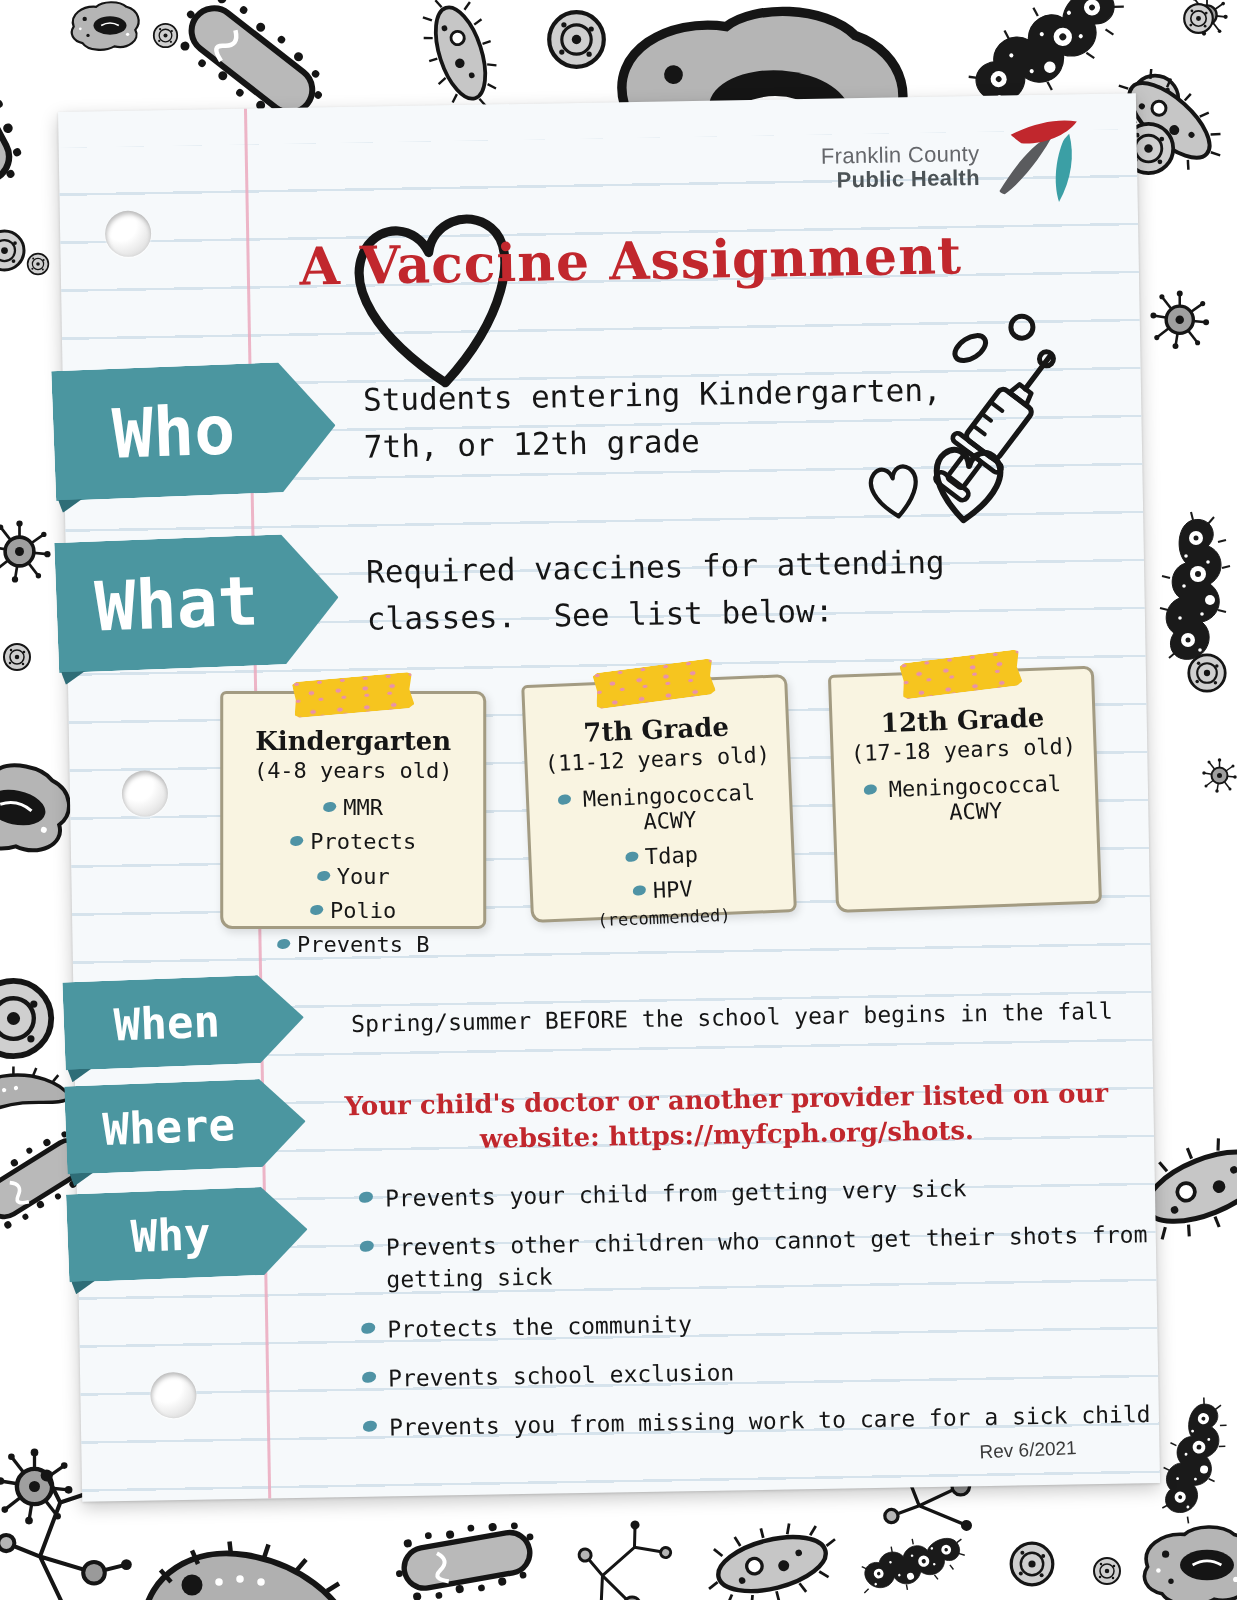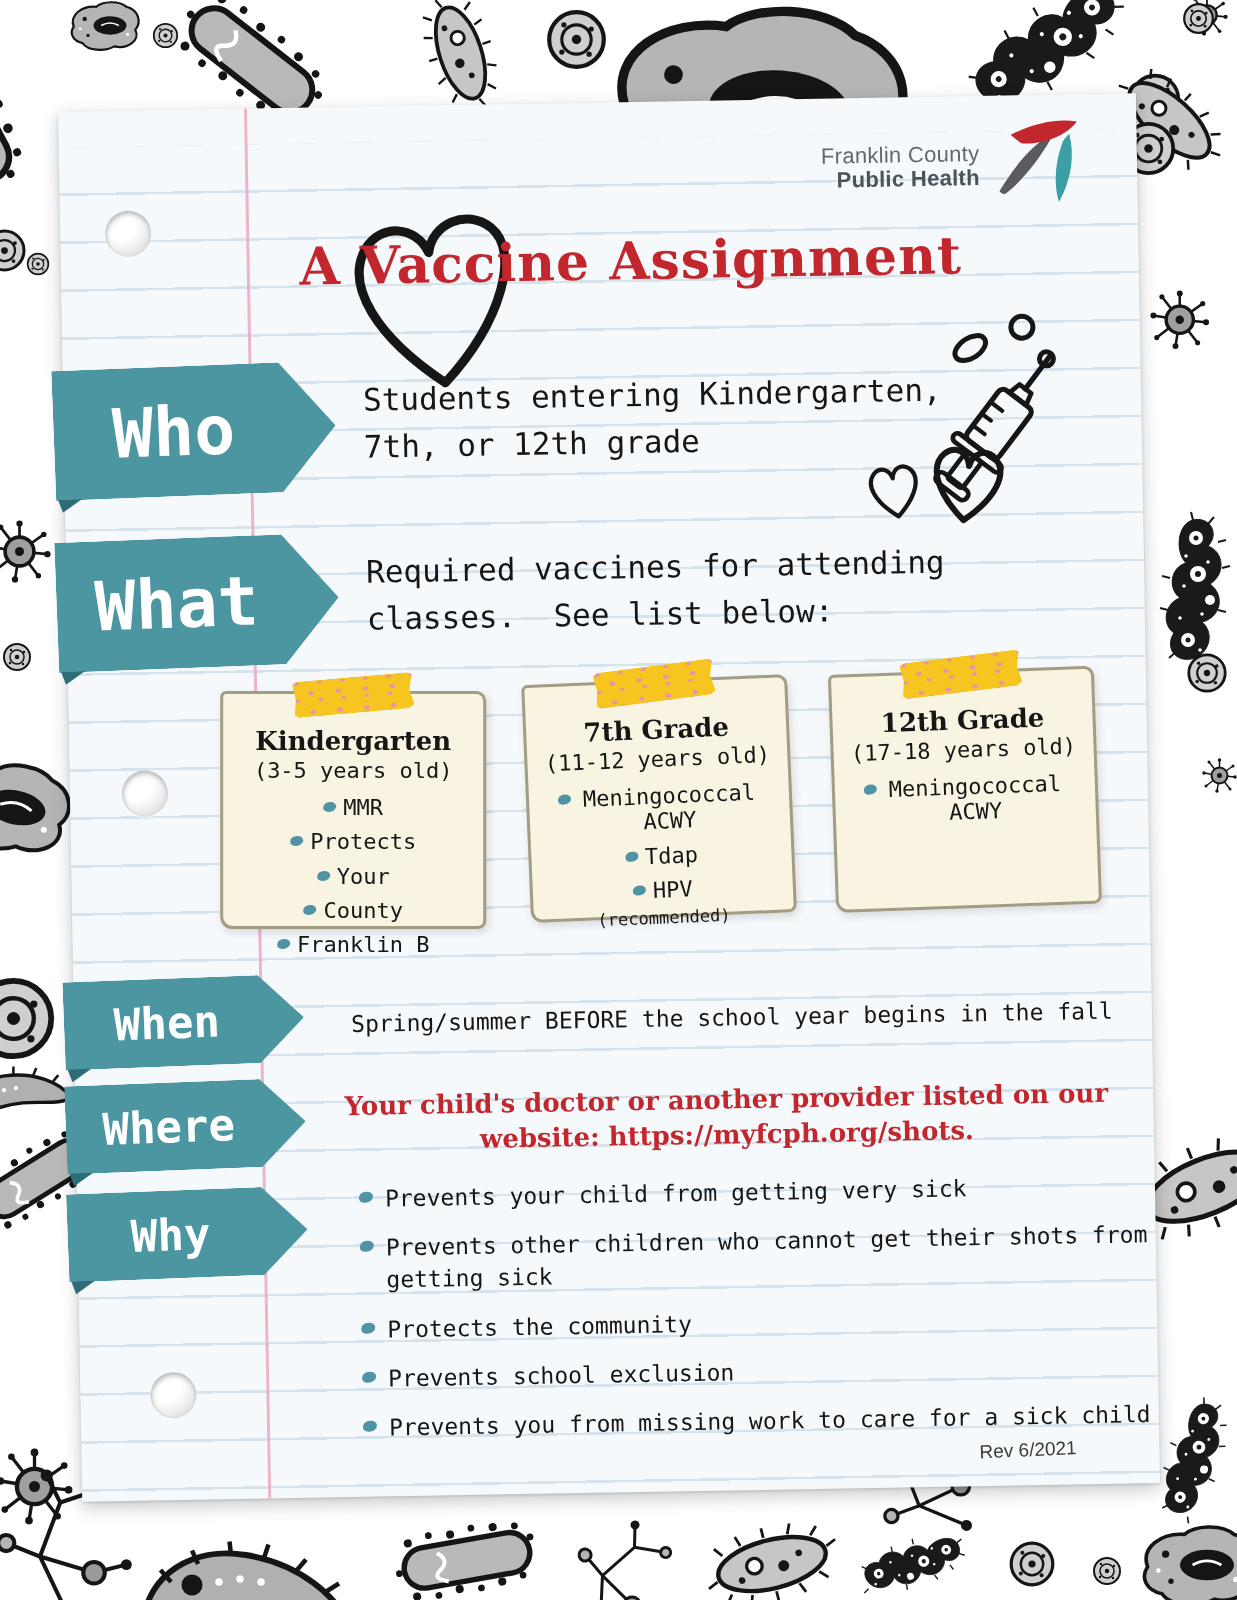--- a/index.html
+++ b/index.html
@@ -345,41 +345,41 @@
       <div class="tag-shape">
         <span>What</span>
       </div>
       <div class="fold"></div>
     </div>
     <div class="body-text what-text">Required vaccines for attending classes.  See list below:</div>
 
     <div class="note note1">
       <div class="tape"></div>
       <div class="note-title">Kindergarten</div>
-      <div class="note-age">(3-5 years old)</div>
+      <div class="note-age">(4-8 years old)</div>
       <ul class="note-items">
         <li>
             <span class="drop"></span>
             <span class="v">MMR</span>
           </li>
         <li>
             <span class="drop"></span>
             <span class="v">Protects</span>
           </li>
         <li>
             <span class="drop"></span>
             <span class="v">Your</span>
           </li>
         <li>
             <span class="drop"></span>
-            <span class="v">County</span>
-          </li>
-        <li>
-            <span class="drop"></span>
-            <span class="v">Franklin B</span>
+            <span class="v">Polio</span>
+          </li>
+        <li>
+            <span class="drop"></span>
+            <span class="v">Prevents B</span>
           </li>
       </ul>
     </div>
 
     <div class="note note2">
       <div class="tape"></div>
       <div class="note-title">7th Grade</div>
       <div class="note-age">(11-12 years old)</div>
       <ul class="note-items">
         <li>

